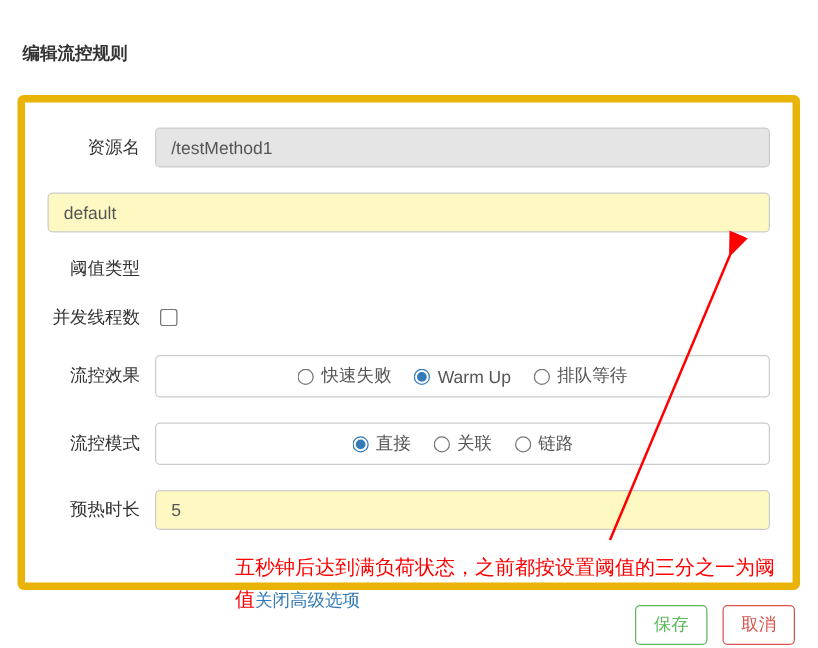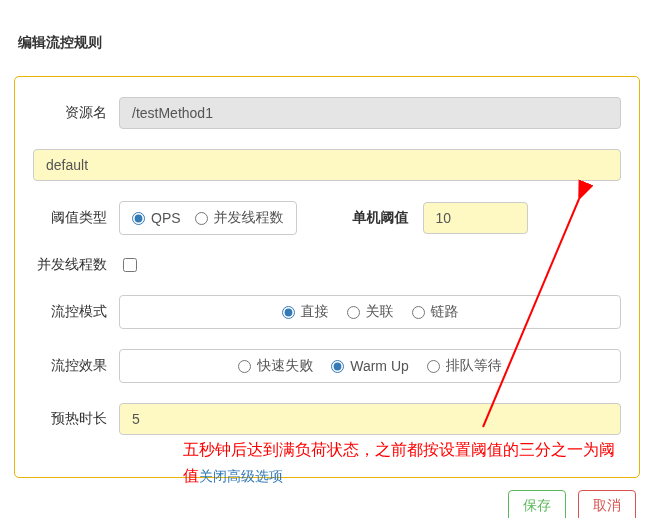--- a/index.html
+++ b/index.html
@@ -13,21 +13,21 @@
     height: 518px;
     overflow: hidden;
     position: relative;
   }
   .title {
     font-weight: bold;
     padding: 34px 18px 14px 18px;
     font-size: 14px;
   }
   .panel {
-    border: 1px solid #eab308;
+    border: 6px solid #eab308;
     border-radius: 5px;
     margin: 10px 14px 0 14px;
     padding: 20px 18px 10px 18px;
     position: relative;
   }
   .row {
     display: flex;
     align-items: center;
     margin-bottom: 20px;
   }
@@ -155,78 +155,64 @@
   </div>
 
   <div class="row">
     <div class="field">
       <input class="textbox" value="default" style="">
     </div>
   </div>
 
   <div class="row">
     <div class="label">阈值类型</div>
-    <div class="field">
-      <div class="radiobox">
-        <label class="radio-item">
-          <input type="radio" name="tt" checked="" style="">
-            <span>QPS</span>
-        </label>
-        <label class="radio-item">
-          <input type="radio" name="tt" style="">
-            <span>并发线程数</span>
+  </div>
+
+  <div class="row">
+    <div class="label">并发线程数</div>
+    <div class="field">
+      <input type="checkbox" style="">
+    </div>
+  </div>
+
+  <div class="row">
+    <div class="label">流控效果</div>
+    <div class="field">
+      <div class="radiobox full">
+        <label class="radio-item">
+          <input type="radio" name="ef" style="">
+            <span>快速失败</span>
+        </label>
+        <label class="radio-item">
+          <input type="radio" name="ef" checked="" style="">
+            <span>Warm Up</span>
+        </label>
+        <label class="radio-item">
+          <input type="radio" name="ef" style="">
+            <span>排队等待</span>
         </label>
       </div>
-      <div class="mid-label">单机阈值</div>
-      <input class="textbox short" value="10" style="">
-    </div>
-  </div>
-
-  <div class="row">
-    <div class="label">并发线程数</div>
-    <div class="field">
-      <input type="checkbox" style="">
     </div>
   </div>
 
   <div class="row">
     <div class="label">流控模式</div>
     <div class="field">
       <div class="radiobox full">
         <label class="radio-item">
           <input type="radio" name="md" checked="" style="">
             <span>直接</span>
         </label>
         <label class="radio-item">
           <input type="radio" name="md" style="">
             <span>关联</span>
         </label>
         <label class="radio-item">
           <input type="radio" name="md" style="">
             <span>链路</span>
-        </label>
-      </div>
-    </div>
-  </div>
-
-  <div class="row">
-    <div class="label">流控效果</div>
-    <div class="field">
-      <div class="radiobox full">
-        <label class="radio-item">
-          <input type="radio" name="ef" style="">
-            <span>快速失败</span>
-        </label>
-        <label class="radio-item">
-          <input type="radio" name="ef" checked="" style="">
-            <span>Warm Up</span>
-        </label>
-        <label class="radio-item">
-          <input type="radio" name="ef" style="">
-            <span>排队等待</span>
         </label>
       </div>
     </div>
   </div>
 
   <div class="row" style="margin-bottom:32px;">
     <div class="label">预热时长</div>
     <div class="field">
       <input class="textbox" value="5" style="">
     </div>

